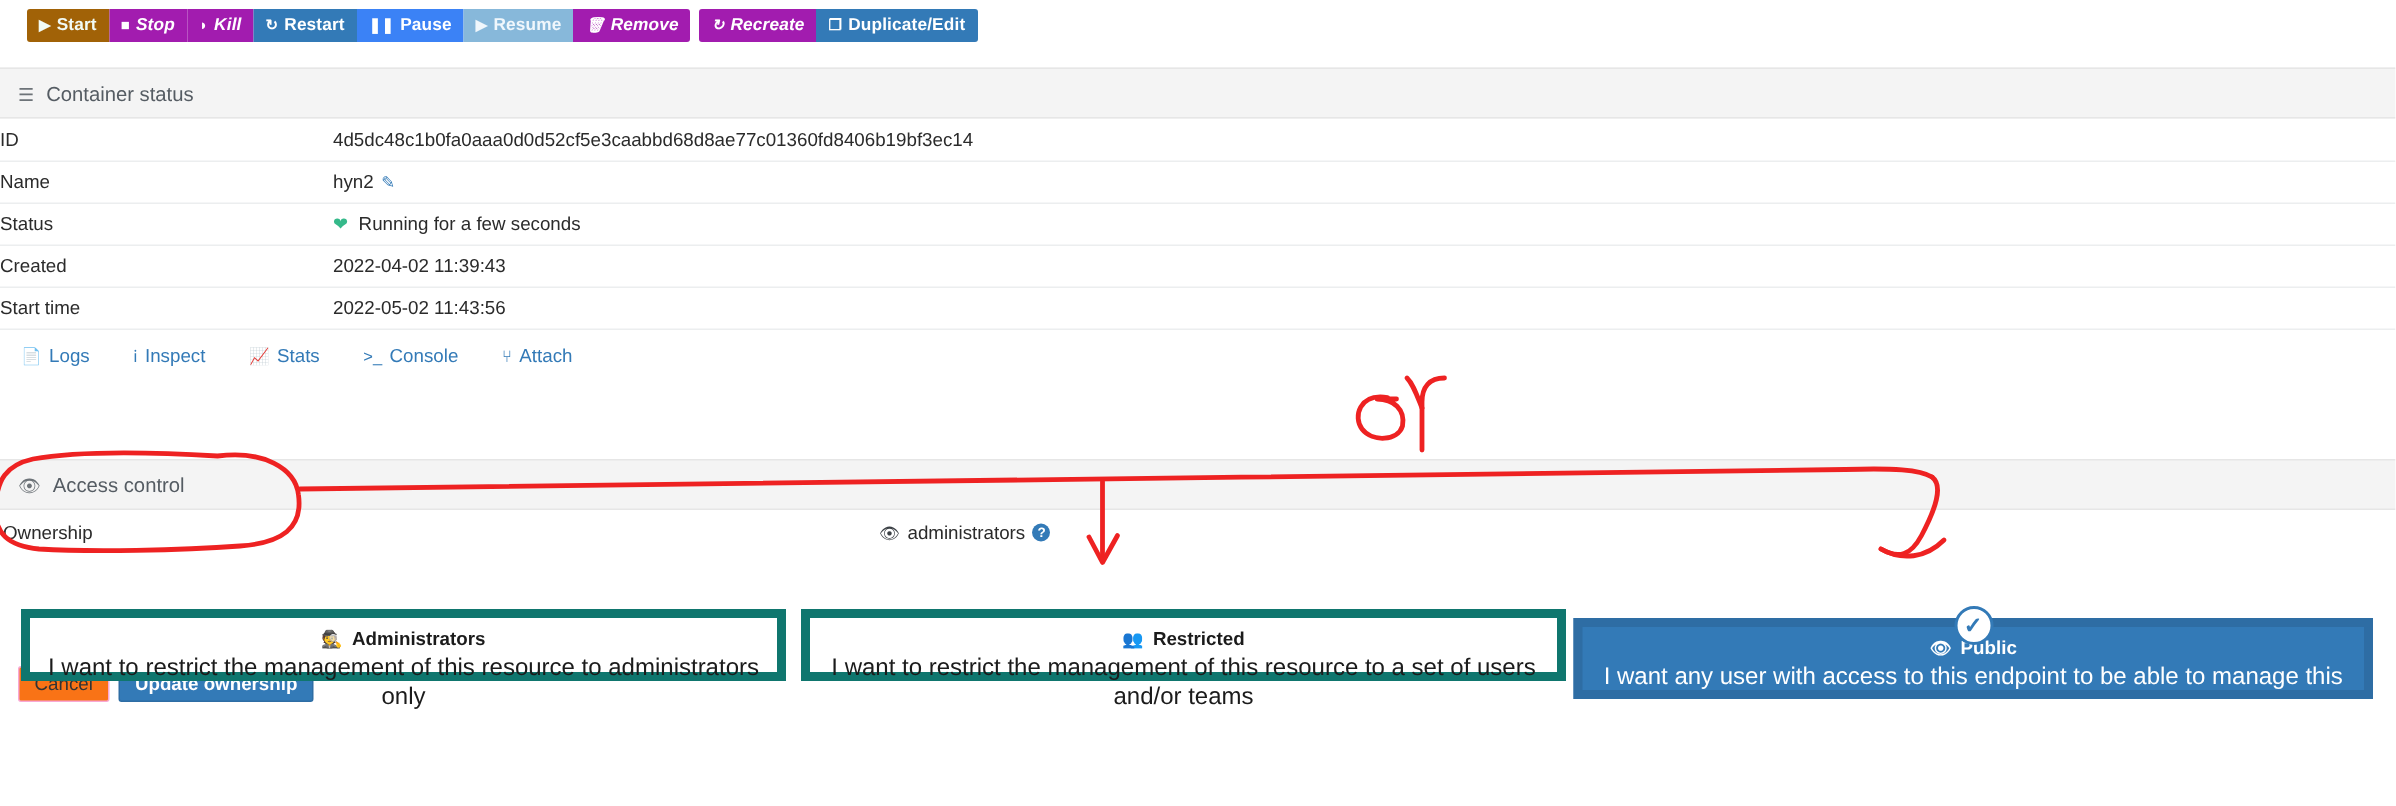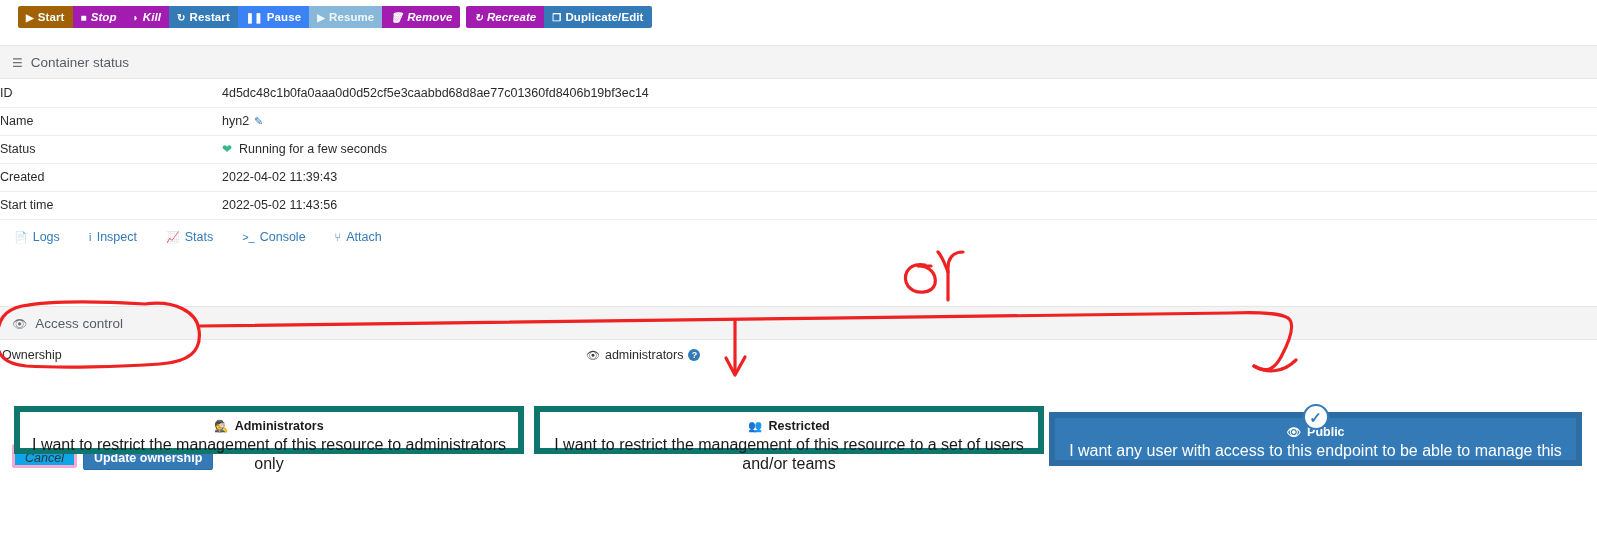--- a/index.html
+++ b/index.html
@@ -108,21 +108,21 @@
     color:#337ab7; font-size:15px; line-height:23px; text-align:center;
     font-weight:bold;
   }
 
   .footer { padding-left: 12px; padding-top: 12px; }
   .fbtn {
     display:inline-block; height:24px; line-height:22px; padding:0 10px;
     font-size:12.5px; border-radius:2px; cursor:pointer;
     font-family:"Liberation Sans", sans-serif;
   }
-  .fbtn-default { background:#0ea5e9; border:3px solid #f9a8d4; color:#333;font-style:italic; }
+  .fbtn-default { background:#f97316; border:1px solid #f9a8d4; color:#333; }
   .fbtn-primary { background:#337ab7; border:1px solid #2e6da4; color:#ffffff; font-weight:bold; margin-left:6px; }
 
   .annot { position:absolute; left:0; top:0; width:1597px; height:537px; pointer-events:none; }
 </style>
 </head>
 <body>
 
 <div class="page">
 
   <div class="toolbar">

